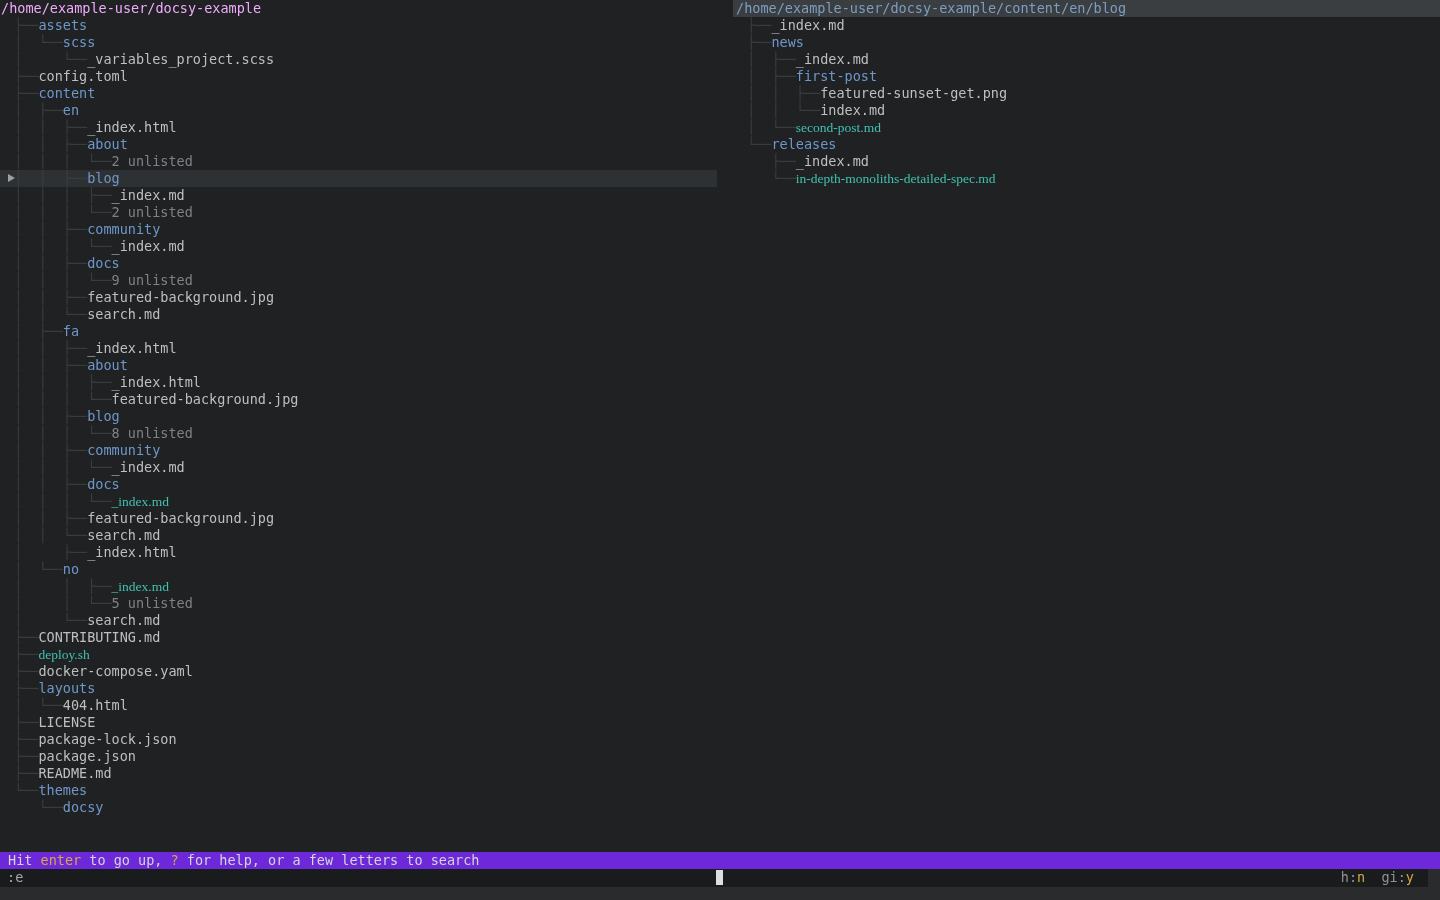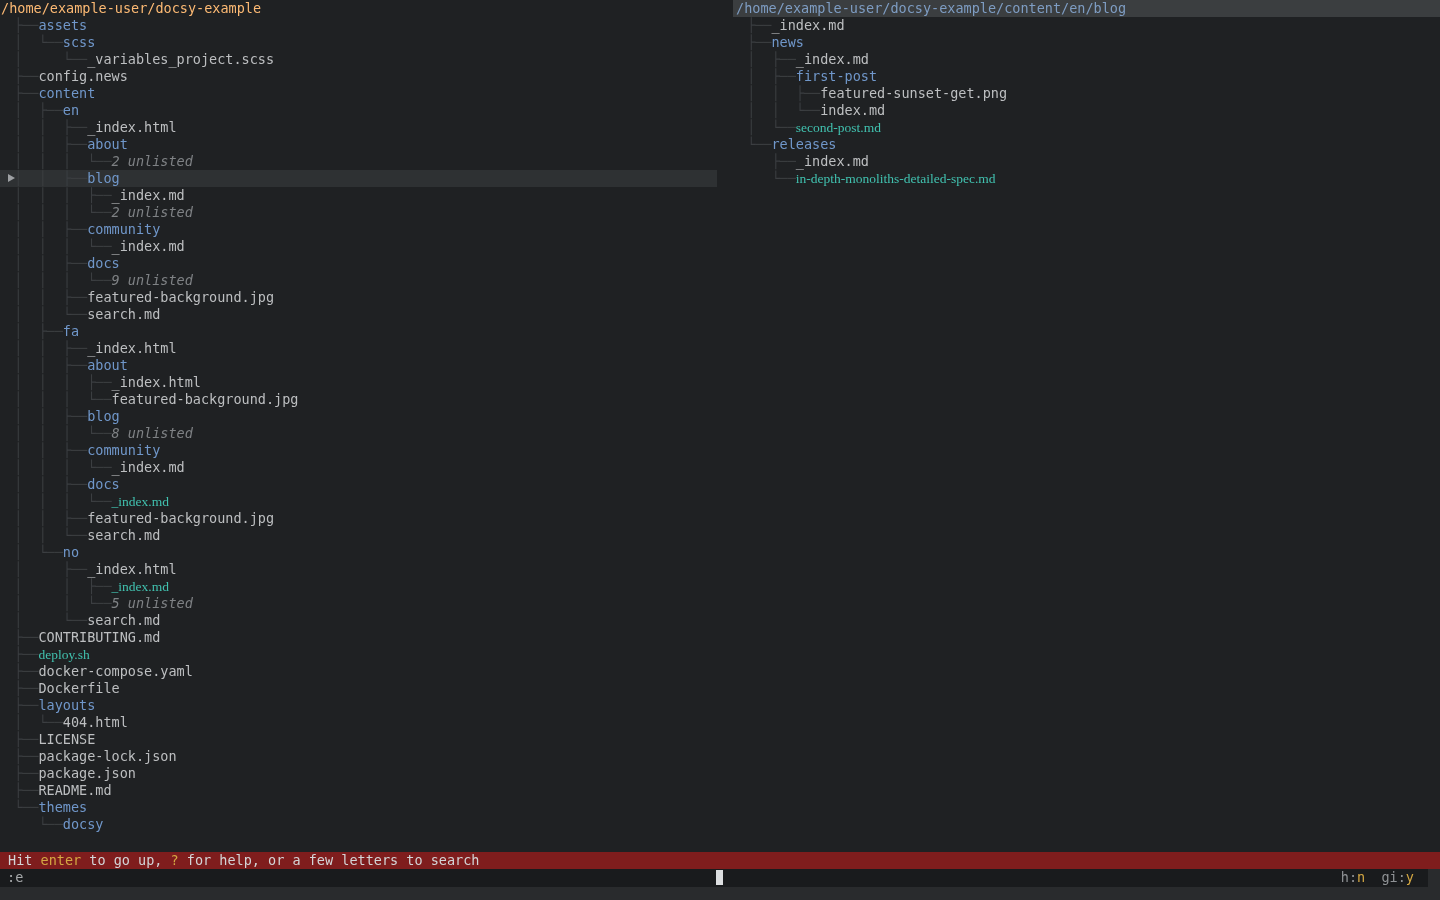--- a/index.html
+++ b/index.html
@@ -6,35 +6,35 @@
   body{
     width:1440px;height:900px;position:relative;overflow:hidden;
     background:#1f2123;
     font-family:"DejaVu Sans Mono",monospace;
     font-size:13.5px;line-height:17px;color:#bdbfc1;
   }
   .panel{position:absolute;top:0;}
   #panel-left{left:0;width:717px;}
   #panel-right{left:733px;width:727px;}
   .panel-header{height:17px;white-space:pre;}
-  #panel-left .panel-header{color:#fdba74;padding-left:1px;}
+  #panel-left .panel-header{color:#f0abfc;padding-left:1px;}
   #panel-right .panel-header{color:#7e9dc3;background:#3b3e40;width:715px;padding-left:3px;box-sizing:border-box;}
   .row{height:17px;white-space:pre;position:relative;padding-left:14px;box-sizing:border-box;}
   #panel-left .row{width:717px;}
   .row.selected{background:#2e3133;}
   .prefix{color:#3b3e41;}
   .name.dir{color:#7097ca;}
   .name.file{color:#bdbfc1;}
   .name.modified{color:#41c1af;font-family:Liberation Serif, serif;}
-  .name.unlisted{color:#7f8285;font-style:italic;}
+  .name.unlisted{color:#7f8285;}
   .arrow{position:absolute;left:8px;top:4px;width:0;height:0;
     border-left:7px solid #9da0a3;border-top:4.5px solid transparent;border-bottom:4.5px solid transparent;}
   #status-bar{
     position:absolute;top:852px;left:0;width:1440px;height:17px;
-    background:#7f1d1d;color:#d3d5d7;white-space:pre;padding-left:8px;box-sizing:border-box;
+    background:#6d28d9;color:#d3d5d7;white-space:pre;padding-left:8px;box-sizing:border-box;
   }
   #status-bar .key{color:#d4a843;}
   #footer-area{position:absolute;top:869px;left:0;width:1440px;height:31px;background:#292b2d;}
   #input-row{
     position:absolute;top:0;left:0;width:1428px;height:18px;background:#191b1d;
     padding-left:7px;padding-right:14px;box-sizing:border-box;
     display:flex;justify-content:space-between;align-items:flex-start;white-space:pre;
   }
   #input-text{color:#a6a9ab;line-height:17px;}
   #input-cursor{position:absolute;left:716px;top:1px;width:7px;height:15px;background:#dcdee0;}
@@ -44,21 +44,21 @@
 </style>
 </head>
 <body>
 
 <div class="panel" id="panel-left">
   <div class="panel-header">/home/example-user/docsy-example</div>
   <div id="left-rows">
       <div class="row"><span class="prefix">├──</span><span class="name dir">assets</span></div>
       <div class="row"><span class="prefix">│  └──</span><span class="name dir">scss</span></div>
       <div class="row"><span class="prefix">│     └──</span><span class="name file">_variables_project.scss</span></div>
-      <div class="row"><span class="prefix">├──</span><span class="name file">config.news</span></div>
+      <div class="row"><span class="prefix">├──</span><span class="name file">config.toml</span></div>
       <div class="row"><span class="prefix">├──</span><span class="name dir">content</span></div>
       <div class="row"><span class="prefix">│  ├──</span><span class="name dir">en</span></div>
       <div class="row"><span class="prefix">│  │  ├──</span><span class="name file">_index.html</span></div>
       <div class="row"><span class="prefix">│  │  ├──</span><span class="name dir">about</span></div>
       <div class="row"><span class="prefix">│  │  │  └──</span><span class="name unlisted">2 unlisted</span></div>
       <div class="row selected"><span class="arrow"></span><span class="prefix">│  │  ├──</span><span class="name dir">blog</span></div>
       <div class="row"><span class="prefix">│  │  │  ├──</span><span class="name file">_index.md</span></div>
       <div class="row"><span class="prefix">│  │  │  └──</span><span class="name unlisted">2 unlisted</span></div>
       <div class="row"><span class="prefix">│  │  ├──</span><span class="name dir">community</span></div>
       <div class="row"><span class="prefix">│  │  │  └──</span><span class="name file">_index.md</span></div>
@@ -72,29 +72,28 @@
       <div class="row"><span class="prefix">│  │  │  ├──</span><span class="name file">_index.html</span></div>
       <div class="row"><span class="prefix">│  │  │  └──</span><span class="name file">featured-background.jpg</span></div>
       <div class="row"><span class="prefix">│  │  ├──</span><span class="name dir">blog</span></div>
       <div class="row"><span class="prefix">│  │  │  └──</span><span class="name unlisted">8 unlisted</span></div>
       <div class="row"><span class="prefix">│  │  ├──</span><span class="name dir">community</span></div>
       <div class="row"><span class="prefix">│  │  │  └──</span><span class="name file">_index.md</span></div>
       <div class="row"><span class="prefix">│  │  ├──</span><span class="name dir">docs</span></div>
       <div class="row"><span class="prefix">│  │  │  └──</span><span class="name modified">_index.md</span></div>
       <div class="row"><span class="prefix">│  │  ├──</span><span class="name file">featured-background.jpg</span></div>
       <div class="row"><span class="prefix">│  │  └──</span><span class="name file">search.md</span></div>
+      <div class="row"><span class="prefix">│     ├──</span><span class="name file">_index.html</span></div>
       <div class="row"><span class="prefix">│  └──</span><span class="name dir">no</span></div>
-      <div class="row"><span class="prefix">│     ├──</span><span class="name file">_index.html</span></div>
       <div class="row"><span class="prefix">│     │  ├──</span><span class="name modified">_index.md</span></div>
       <div class="row"><span class="prefix">│     │  └──</span><span class="name unlisted">5 unlisted</span></div>
       <div class="row"><span class="prefix">│     └──</span><span class="name file">search.md</span></div>
       <div class="row"><span class="prefix">├──</span><span class="name file">CONTRIBUTING.md</span></div>
       <div class="row"><span class="prefix">├──</span><span class="name modified">deploy.sh</span></div>
       <div class="row"><span class="prefix">├──</span><span class="name file">docker-compose.yaml</span></div>
-      <div class="row"><span class="prefix">├──</span><span class="name file">Dockerfile</span></div>
       <div class="row"><span class="prefix">├──</span><span class="name dir">layouts</span></div>
       <div class="row"><span class="prefix">│  └──</span><span class="name file">404.html</span></div>
       <div class="row"><span class="prefix">├──</span><span class="name file">LICENSE</span></div>
       <div class="row"><span class="prefix">├──</span><span class="name file">package-lock.json</span></div>
       <div class="row"><span class="prefix">├──</span><span class="name file">package.json</span></div>
       <div class="row"><span class="prefix">├──</span><span class="name file">README.md</span></div>
       <div class="row"><span class="prefix">└──</span><span class="name dir">themes</span></div>
       <div class="row"><span class="prefix">   └──</span><span class="name dir">docsy</span></div>
     </div>
 </div>

